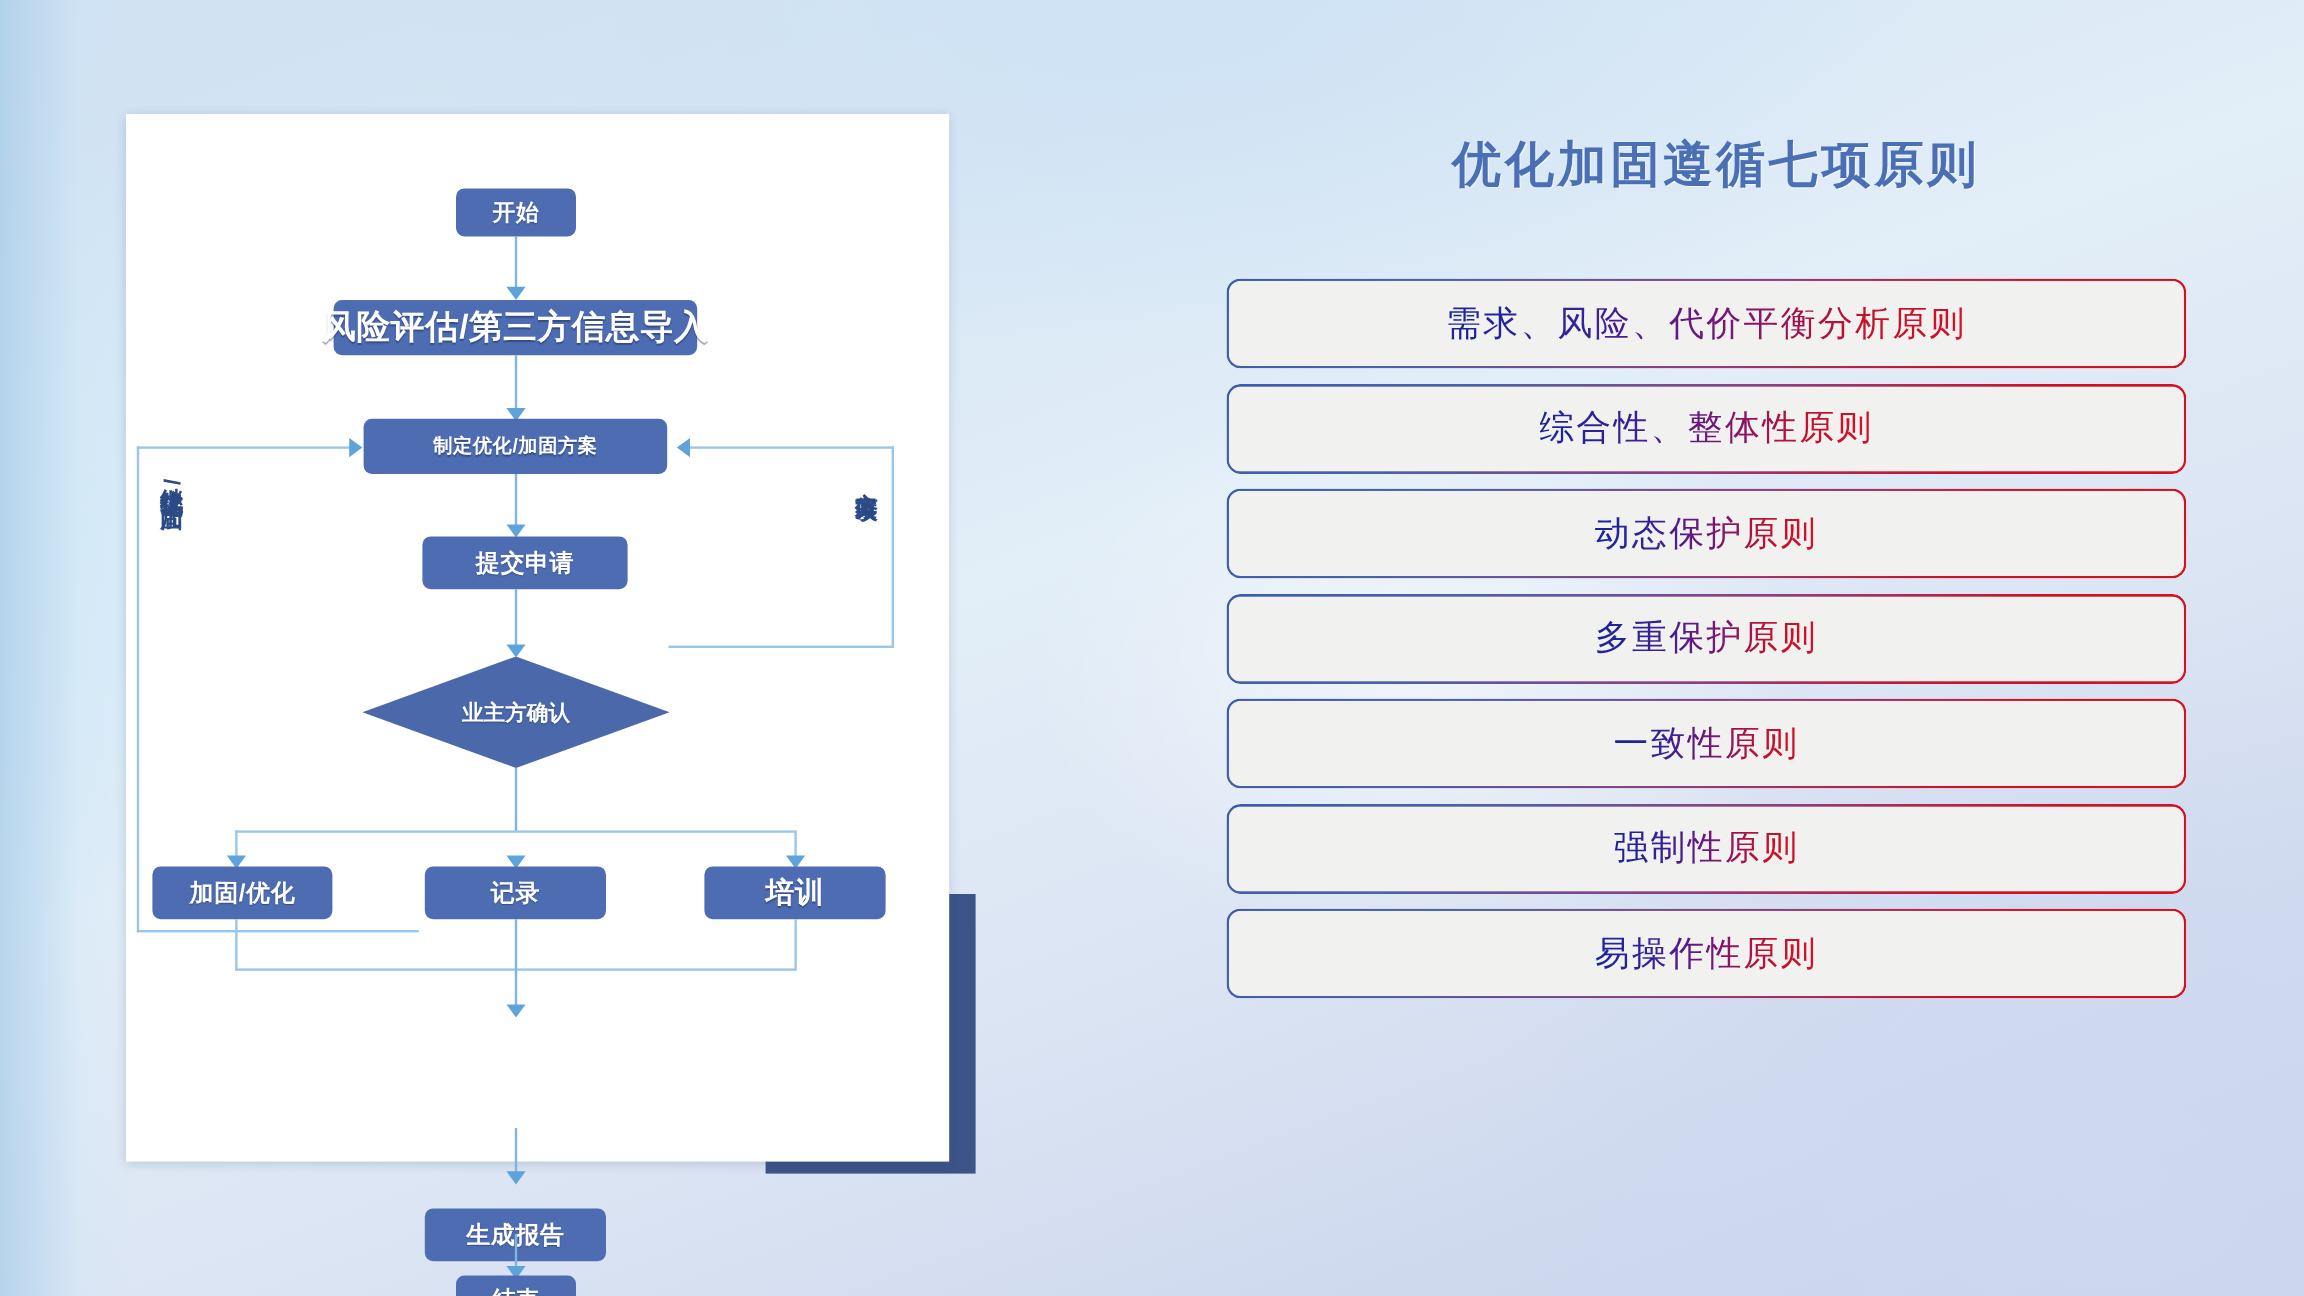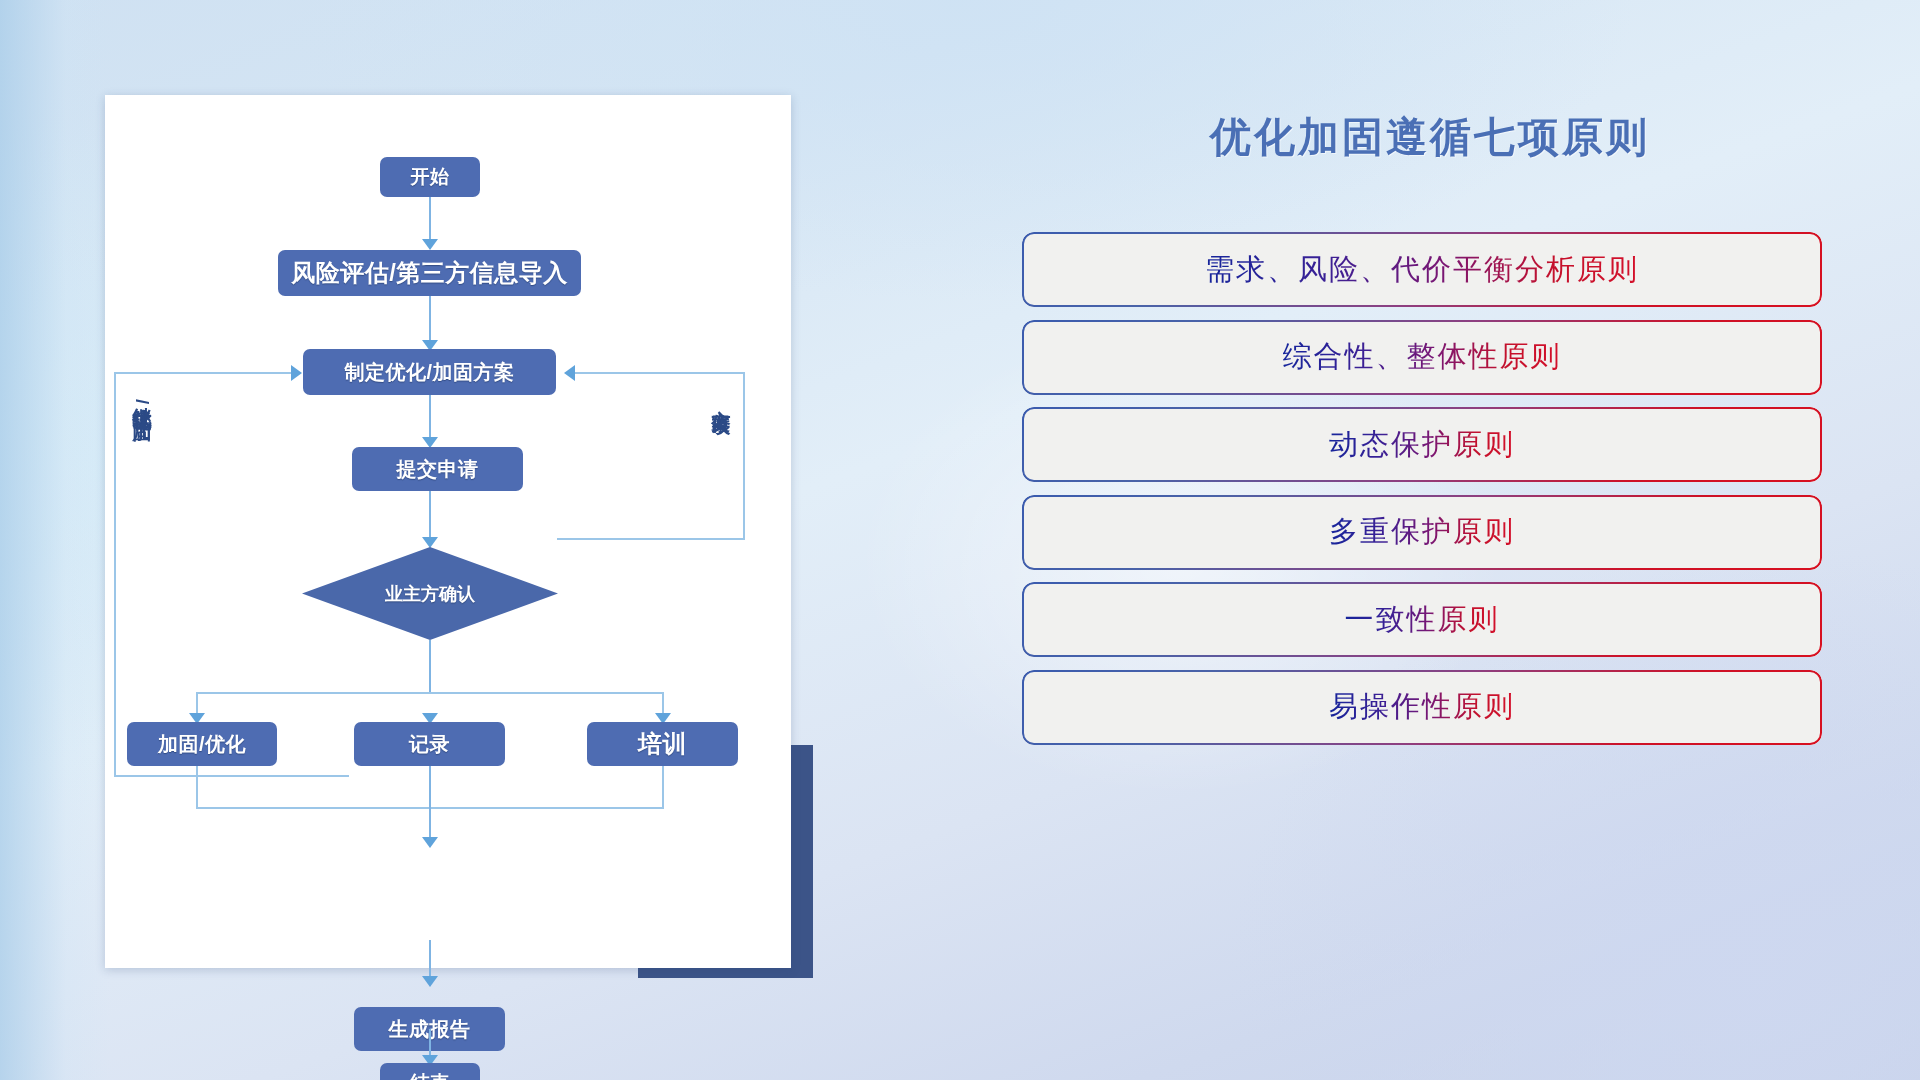--- a/index.html
+++ b/index.html
@@ -160,28 +160,28 @@
 
   <div class="white-panel">
 
     <div class="node" style="left:275px; top:62px; width:100px; height:40px; font-size:19px;">
       <span>开始</span>
     </div>
 
     <div class="ln lnv" style="left:324px; top:102px; width:2px; height:48px;"></div>
     <div class="arw arw-d" style="left:317px; top:144px;"></div>
 
-    <div class="node" style="left:173px; top:155px; width:303px; height:46px; font-size:24px;">
+    <div class="node" style="left:173px; top:155px; width:303px; height:46px; font-size:28px;">
       <span>风险评估/第三方信息导入</span>
     </div>
 
     <div class="ln lnv" style="left:324px; top:201px; width:2px; height:50px;"></div>
     <div class="arw arw-d" style="left:317px; top:245px;"></div>
 
-    <div class="node" style="left:198px; top:254px; width:253px; height:46px; font-size:20px;">
+    <div class="node" style="left:198px; top:254px; width:253px; height:46px; font-size:16px;">
       <span>制定优化/加固方案</span>
     </div>
 
     <div class="ln lnv ln-thin" style="left:9px; top:277px; width:2px; height:405px;"></div>
     <div class="ln lnh ln-thin" style="left:9px; top:277px; width:181px; height:2px;"></div>
     <div class="arw arw-r" style="left:186px; top:270px;"></div>
     <div class="ln lnh ln-thin" style="left:9px; top:680px; width:235px; height:2px;"></div>
     <div class="vlabel slashy" style="left:27px; top:296px; font-size:19px;">
       <span>继续优化/加固</span>
     </div>
@@ -263,17 +263,20 @@
     <div class="card">
       <span class="card-text">动态保护原则</span>
     </div>
     <div class="card">
       <span class="card-text">多重保护原则</span>
     </div>
     <div class="card">
       <span class="card-text">一致性原则</span>
     </div>
     <div class="card">
+      <span class="card-text">强制性原则</span>
+    </div>
+    <div class="card">
       <span class="card-text">易操作性原则</span>
     </div>
   </div>
 
 </div>
 
 </body></html>

